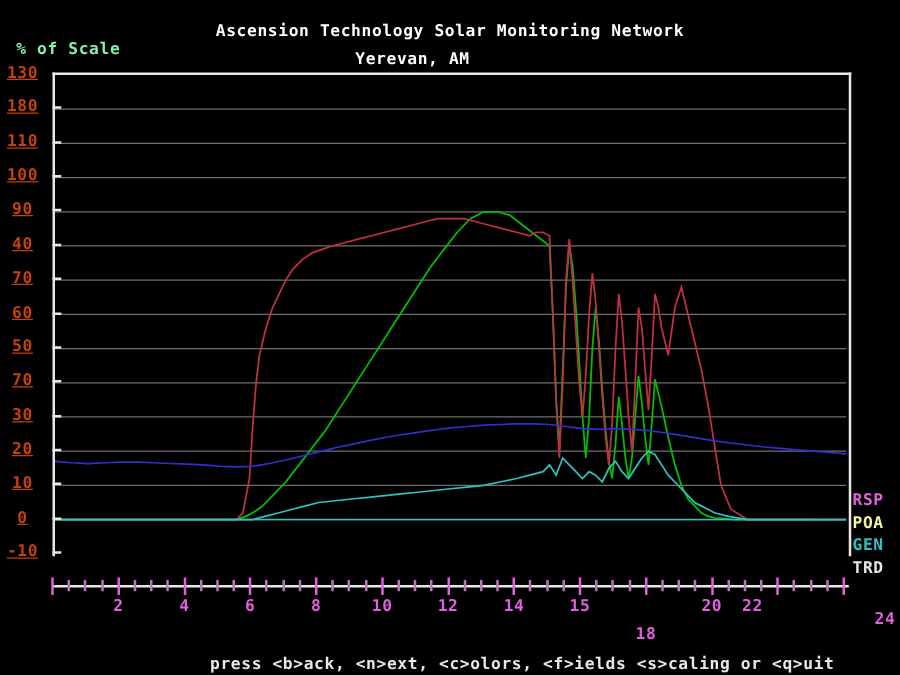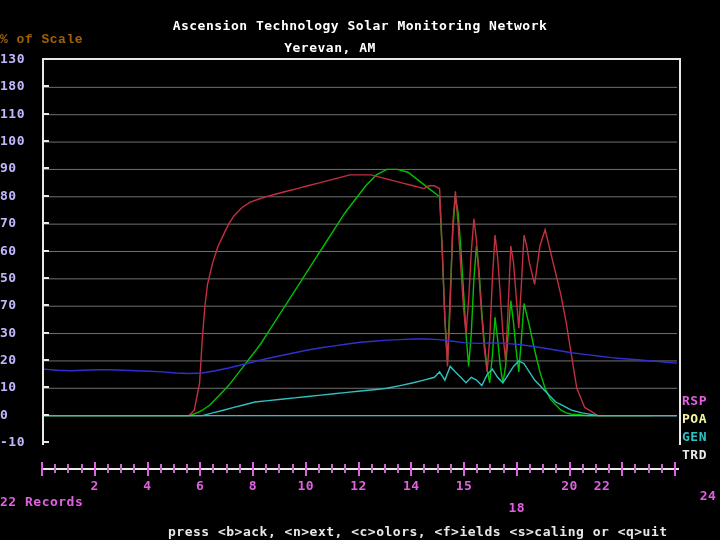--- a/index.html
+++ b/index.html
@@ -5,36 +5,36 @@
   html,body{margin:0;padding:0;background:#000;}
   body{
     width:720px;height:540px;overflow:hidden;position:relative;
     font-family:"DejaVu Sans Mono","Liberation Mono",monospace;
     font-size:13px;font-weight:bold;
     -webkit-font-smoothing:none;
   }
   .abs{position:absolute;white-space:pre;}
   #title{left:0;top:18px;width:720px;text-align:center;color:#ffffff;letter-spacing:.5px;}
   #subtitle{left:150px;top:40px;width:360px;text-align:center;color:#ffffff;letter-spacing:.5px;}
-  #yaxis-title{left:0px;top:32px;color:#a16207;letter-spacing:.5px;font-family:Liberation Mono, monospace;}
+  #yaxis-title{left:13px;top:32px;color:#86efac;letter-spacing:.5px;}
   
   #legend{left:533px;top:40px;}
   #legend .hdr{color:#f5f5a0;letter-spacing:.5px;}
   #legend table{border-collapse:collapse;}
   #legend td{padding:0;font-size:13px;font-weight:bold;line-height:13px;letter-spacing:.5px;}
   .lg-field{width:50px;}
   .lg-unit{width:56px;}
   .lg-scale{width:48px;}
   
   #plot{position:absolute;left:42px;top:58px;width:635px;height:385px;
         border-left:2px solid #e8e8e8;border-top:2px solid #e8e8e8;
         border-right:2px solid #e8e8e8;background:#000;}
   #plot svg{position:absolute;left:0;top:0;}
   #axis-bottom{position:absolute;left:42px;top:468px;width:637px;height:2px;background:#e8e8e8;}
-  .ytick{position:absolute;right:0;color:#c4b5fd;text-align:left;width:36px;letter-spacing:.5px;}
+  .ytick{position:absolute;right:0;color:#c2410c;text-align:center;width:36px;letter-spacing:.5px;text-decoration:underline;}
   .ytickmark{position:absolute;background:#e8e8e8;width:7px;height:2px;left:42px;}
   .xtick{position:absolute;color:#e060e0;text-align:center;width:30px;letter-spacing:.5px;}
   .xminor{position:absolute;background:#c070c0;width:2px;}
   .xmajor{position:absolute;background:#e060e0;width:2px;}
   
   #rlabels{position:absolute;left:682px;top:392px;line-height:18px;letter-spacing:.5px;}
   #rlabels div{font-size:13px;font-weight:bold;}
   
   #footer{position:absolute;left:0px;top:494px;line-height:15px;color:#e060e0;letter-spacing:.5px;}
   #prompt{position:absolute;left:168px;top:524px;color:#e8e8e8;letter-spacing:.5px;}
@@ -103,21 +103,21 @@
 <div id="yticks-wrap">
     <div class="ytick" style="top: 51px; left: 0px;">130</div>
     <div class="ytick" style="top: 78.3571px; left: 0px;">180</div>
     <div class="ytickmark" style="top: 85.3571px;"></div>
     <div class="ytick" style="top: 105.714px; left: 0px;">110</div>
     <div class="ytickmark" style="top: 112.714px;"></div>
     <div class="ytick" style="top: 133.071px; left: 0px;">100</div>
     <div class="ytickmark" style="top: 140.071px;"></div>
     <div class="ytick" style="top: 160.429px; left: 0px;">90</div>
     <div class="ytickmark" style="top: 167.429px;"></div>
-    <div class="ytick" style="top: 187.786px; left: 0px;">80</div>
+    <div class="ytick" style="top: 187.786px; left: 0px;">40</div>
     <div class="ytickmark" style="top: 194.786px;"></div>
     <div class="ytick" style="top: 215.143px; left: 0px;">70</div>
     <div class="ytickmark" style="top: 222.143px;"></div>
     <div class="ytick" style="top: 242.5px; left: 0px;">60</div>
     <div class="ytickmark" style="top: 249.5px;"></div>
     <div class="ytick" style="top: 269.857px; left: 0px;">50</div>
     <div class="ytickmark" style="top: 276.857px;"></div>
     <div class="ytick" style="top: 297.214px; left: 0px;">70</div>
     <div class="ytickmark" style="top: 304.214px;"></div>
     <div class="ytick" style="top: 324.571px; left: 0px;">30</div>
@@ -196,15 +196,14 @@
   </div>
 
 <div id="rlabels">
   <div style="color: rgb(224, 96, 224);">RSP</div>
   <div style="color: rgb(245, 245, 160);">POA</div>
   <div style="color: rgb(48, 192, 192);">GEN</div>
   <div style="color: rgb(232, 232, 232);">TRD</div>
 </div>
 
 <div id="footer">
-  <div>22 Records</div>
 </div>
 <div id="prompt" class="abs">press &lt;b&gt;ack, &lt;n&gt;ext, &lt;c&gt;olors, &lt;f&gt;ields &lt;s&gt;caling or &lt;q&gt;uit</div>
 
 </body></html>

